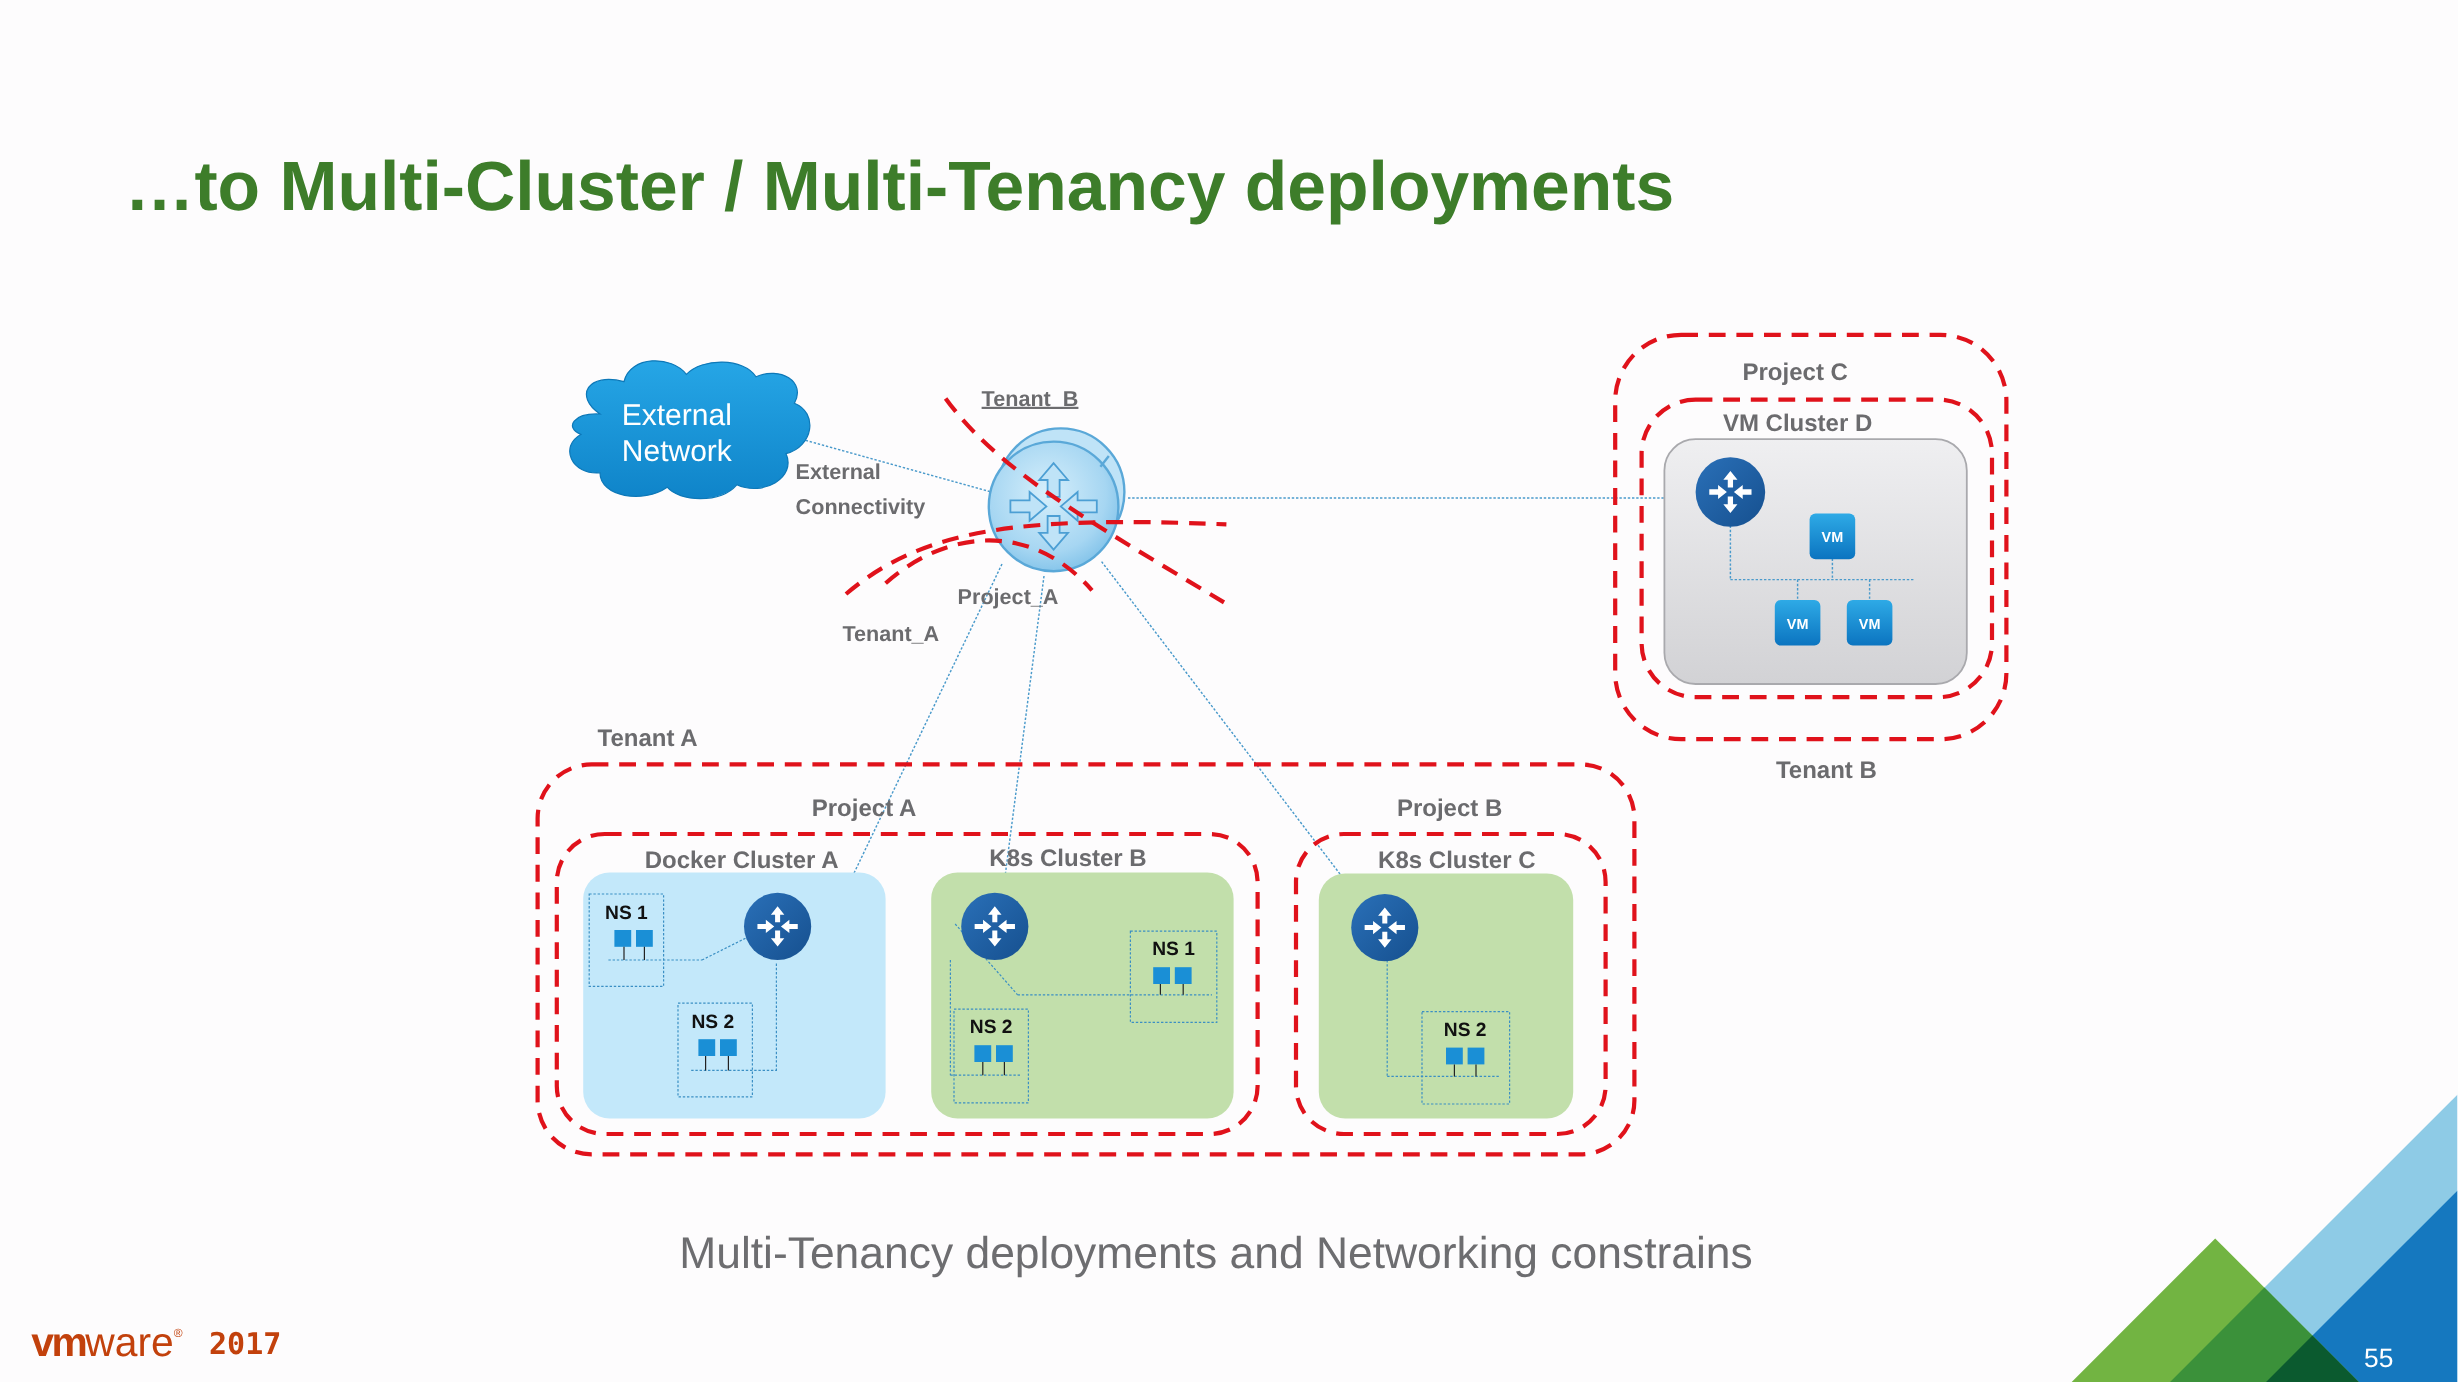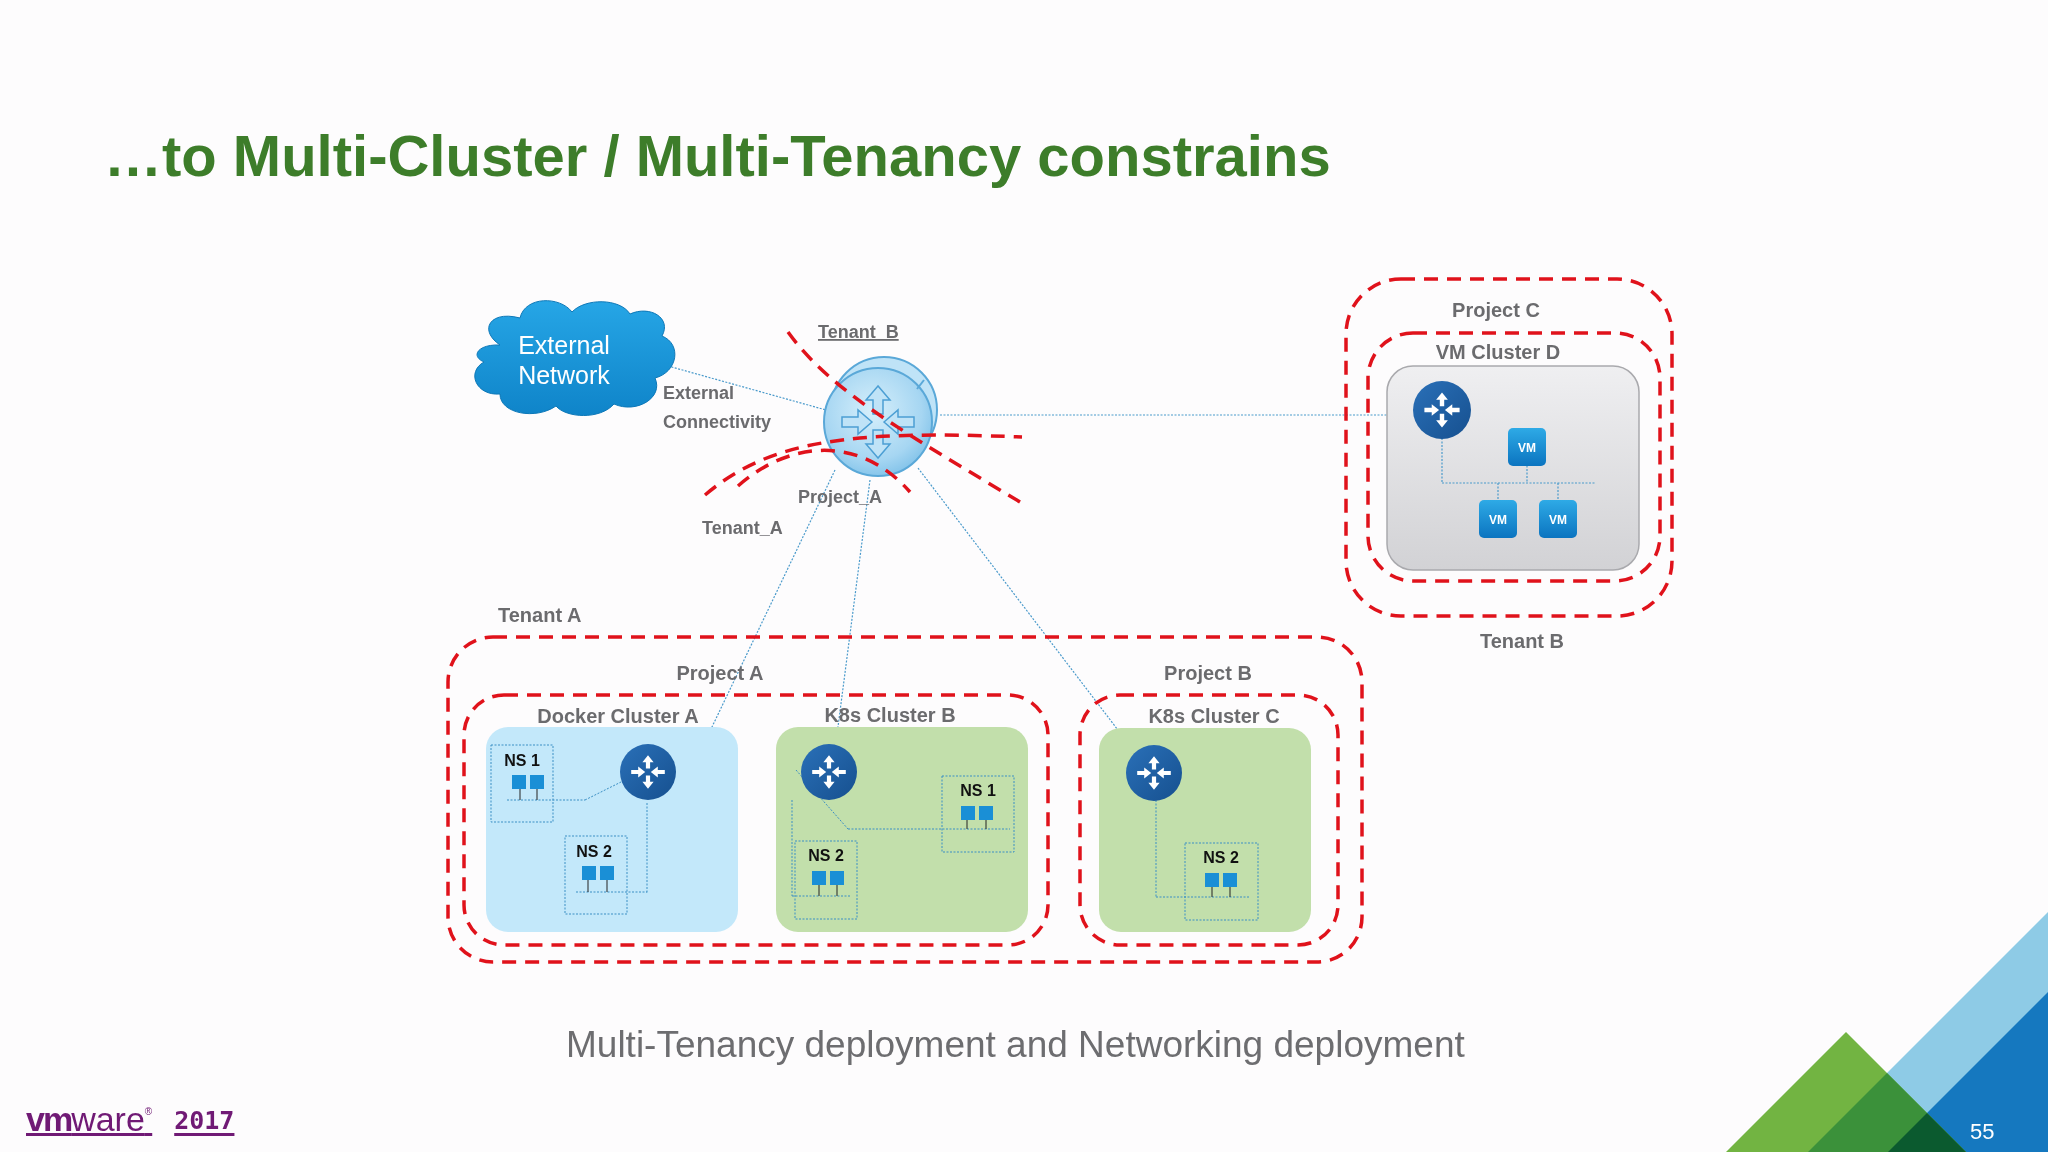--- a/index.html
+++ b/index.html
@@ -1,34 +1,34 @@
 <!DOCTYPE html>
 <html><head>
 <meta charset="utf-8">
 <style>
   html, body { margin:0; padding:0; }
   body { width:2048px; height:1152px; position:relative; overflow:hidden; background:#fdfcfd; font-family:"Liberation Sans", sans-serif; }
   .title { position:absolute; left:104px; top:122px; font-size:58px; font-weight:bold; color:#3d7d2a; white-space:nowrap; letter-spacing:0px; }
   .caption { position:absolute; left:566px; top:1024px; font-size:37px; color:#6d6d70; white-space:nowrap; }
-  .logo { position:absolute; left:26px; top:1100px; font-size:34px; color:#701a75; white-space:nowrap;text-decoration:underline; }
+  .logo { position:absolute; left:26px; top:1100px; font-size:34px; color:#c2410c; white-space:nowrap; }
   .logo .vm { font-weight:bold; letter-spacing:-2px; }
   .logo .ware { font-weight:normal; }
   .logo .reg { font-size:10px; vertical-align:top; position:relative; top:6px; }
   .logo .year { font-family:"DejaVu Sans Mono", monospace; font-weight:bold; font-size:25px; margin-left:22px; position:relative; top:-2px; }
   .pagenum { position:absolute; left:1970px; top:1119px; font-size:22px; color:#ffffff; }
   svg.diagram { position:absolute; left:0; top:0; }
   .lbl { font-family:"Liberation Sans", sans-serif; font-weight:bold; fill:#6b6b6e; }
   .ns { font-family:"Liberation Sans", sans-serif; font-weight:bold; fill:#111; font-size:16px; }
   .cloudtxt { font-family:"Liberation Sans", sans-serif; fill:#fff; font-size:25px; }
   .vmtxt { font-family:"Liberation Sans", sans-serif; font-weight:bold; fill:#fff; font-size:12px; }
 </style>
 </head>
 <body>
 
-<div class="title">…to Multi-Cluster / Multi-Tenancy constrains</div>
+<div class="title">…to Multi-Cluster / Multi-Tenancy deployments</div>
 
 <svg class="diagram" width="2048" height="1152" viewBox="0 0 2048 1152">
   <defs>
     <radialGradient id="routerGlow" cx="45%" cy="40%" r="65%">
       <stop offset="0%" stop-color="#d6effb"></stop>
       <stop offset="70%" stop-color="#a6d6f2"></stop>
       <stop offset="100%" stop-color="#7dc0e8"></stop>
     </radialGradient>
     <linearGradient id="darkRouter" x1="0" y1="0" x2="1" y2="1">
       <stop offset="0%" stop-color="#2a70b8"></stop>
@@ -212,19 +212,19 @@
 
   <g>
     <polygon points="2048,912 2048,1152 1808,1152" fill="#8ecbe6"></polygon>
     <polygon points="2048,992 2048,1152 1888,1152" fill="#1578bf"></polygon>
     <polygon points="1846,1032 1966,1152 1726,1152" fill="#72b442"></polygon>
     <polygon points="1887,1073 1966,1152 1808,1152" fill="#3b913a"></polygon>
     <polygon points="1927,1113 1966,1152 1888,1152" fill="#0b5a2f"></polygon>
   </g>
 </svg>
 
-<div class="caption">Multi-Tenancy deployment and Networking deployment</div>
+<div class="caption">Multi-Tenancy deployments and Networking constrains</div>
 
 <div class="logo">
   <span class="vm">vm</span><span class="ware">ware</span><span class="reg">®</span><span class="year">2017</span>
 </div>
 
 <div class="pagenum">55</div>
 
 </body></html>

